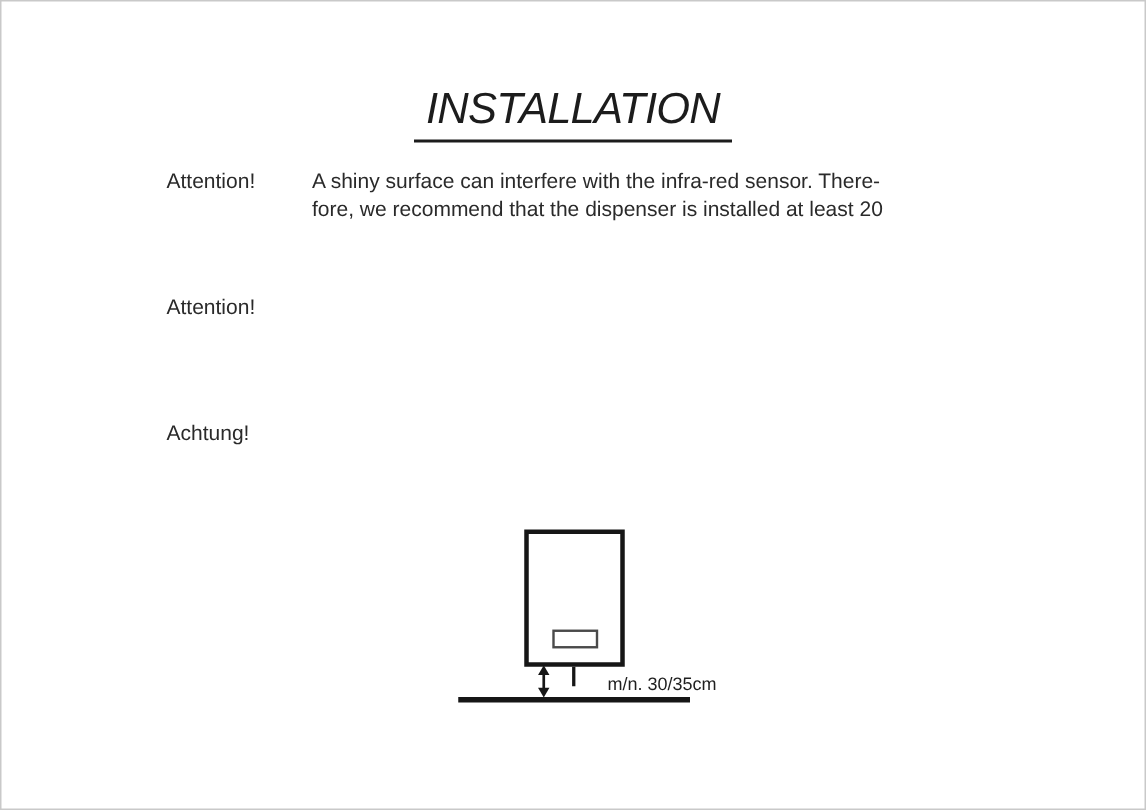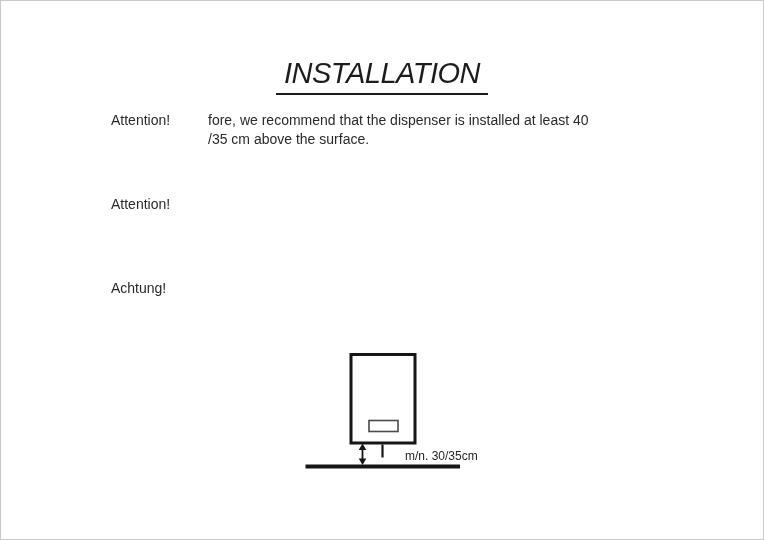--- a/index.html
+++ b/index.html
@@ -78,22 +78,22 @@
 
 <div class="page">
 
   <div class="title-wrap">
     <span class="title">INSTALLATION</span>
   </div>
 
   <section class="para para-en">
     <div class="para-label">Attention!</div>
     <div class="para-text">
-      <div class="pline">fore, we recommend that the dispenser is installed at least 40</div>
-      <div class="pline">/35 cm above the surface.</div>
+      <div class="pline">A shiny surface can interfere with the infra-red sensor. There-</div>
+      <div class="pline">fore, we recommend that the dispenser is installed at least 20</div>
     </div>
   </section>
 
   <section class="para para-fr">
     <div class="para-label">Attention!</div>
     <div class="para-text">
     </div>
   </section>
 
   <section class="para para-de">

